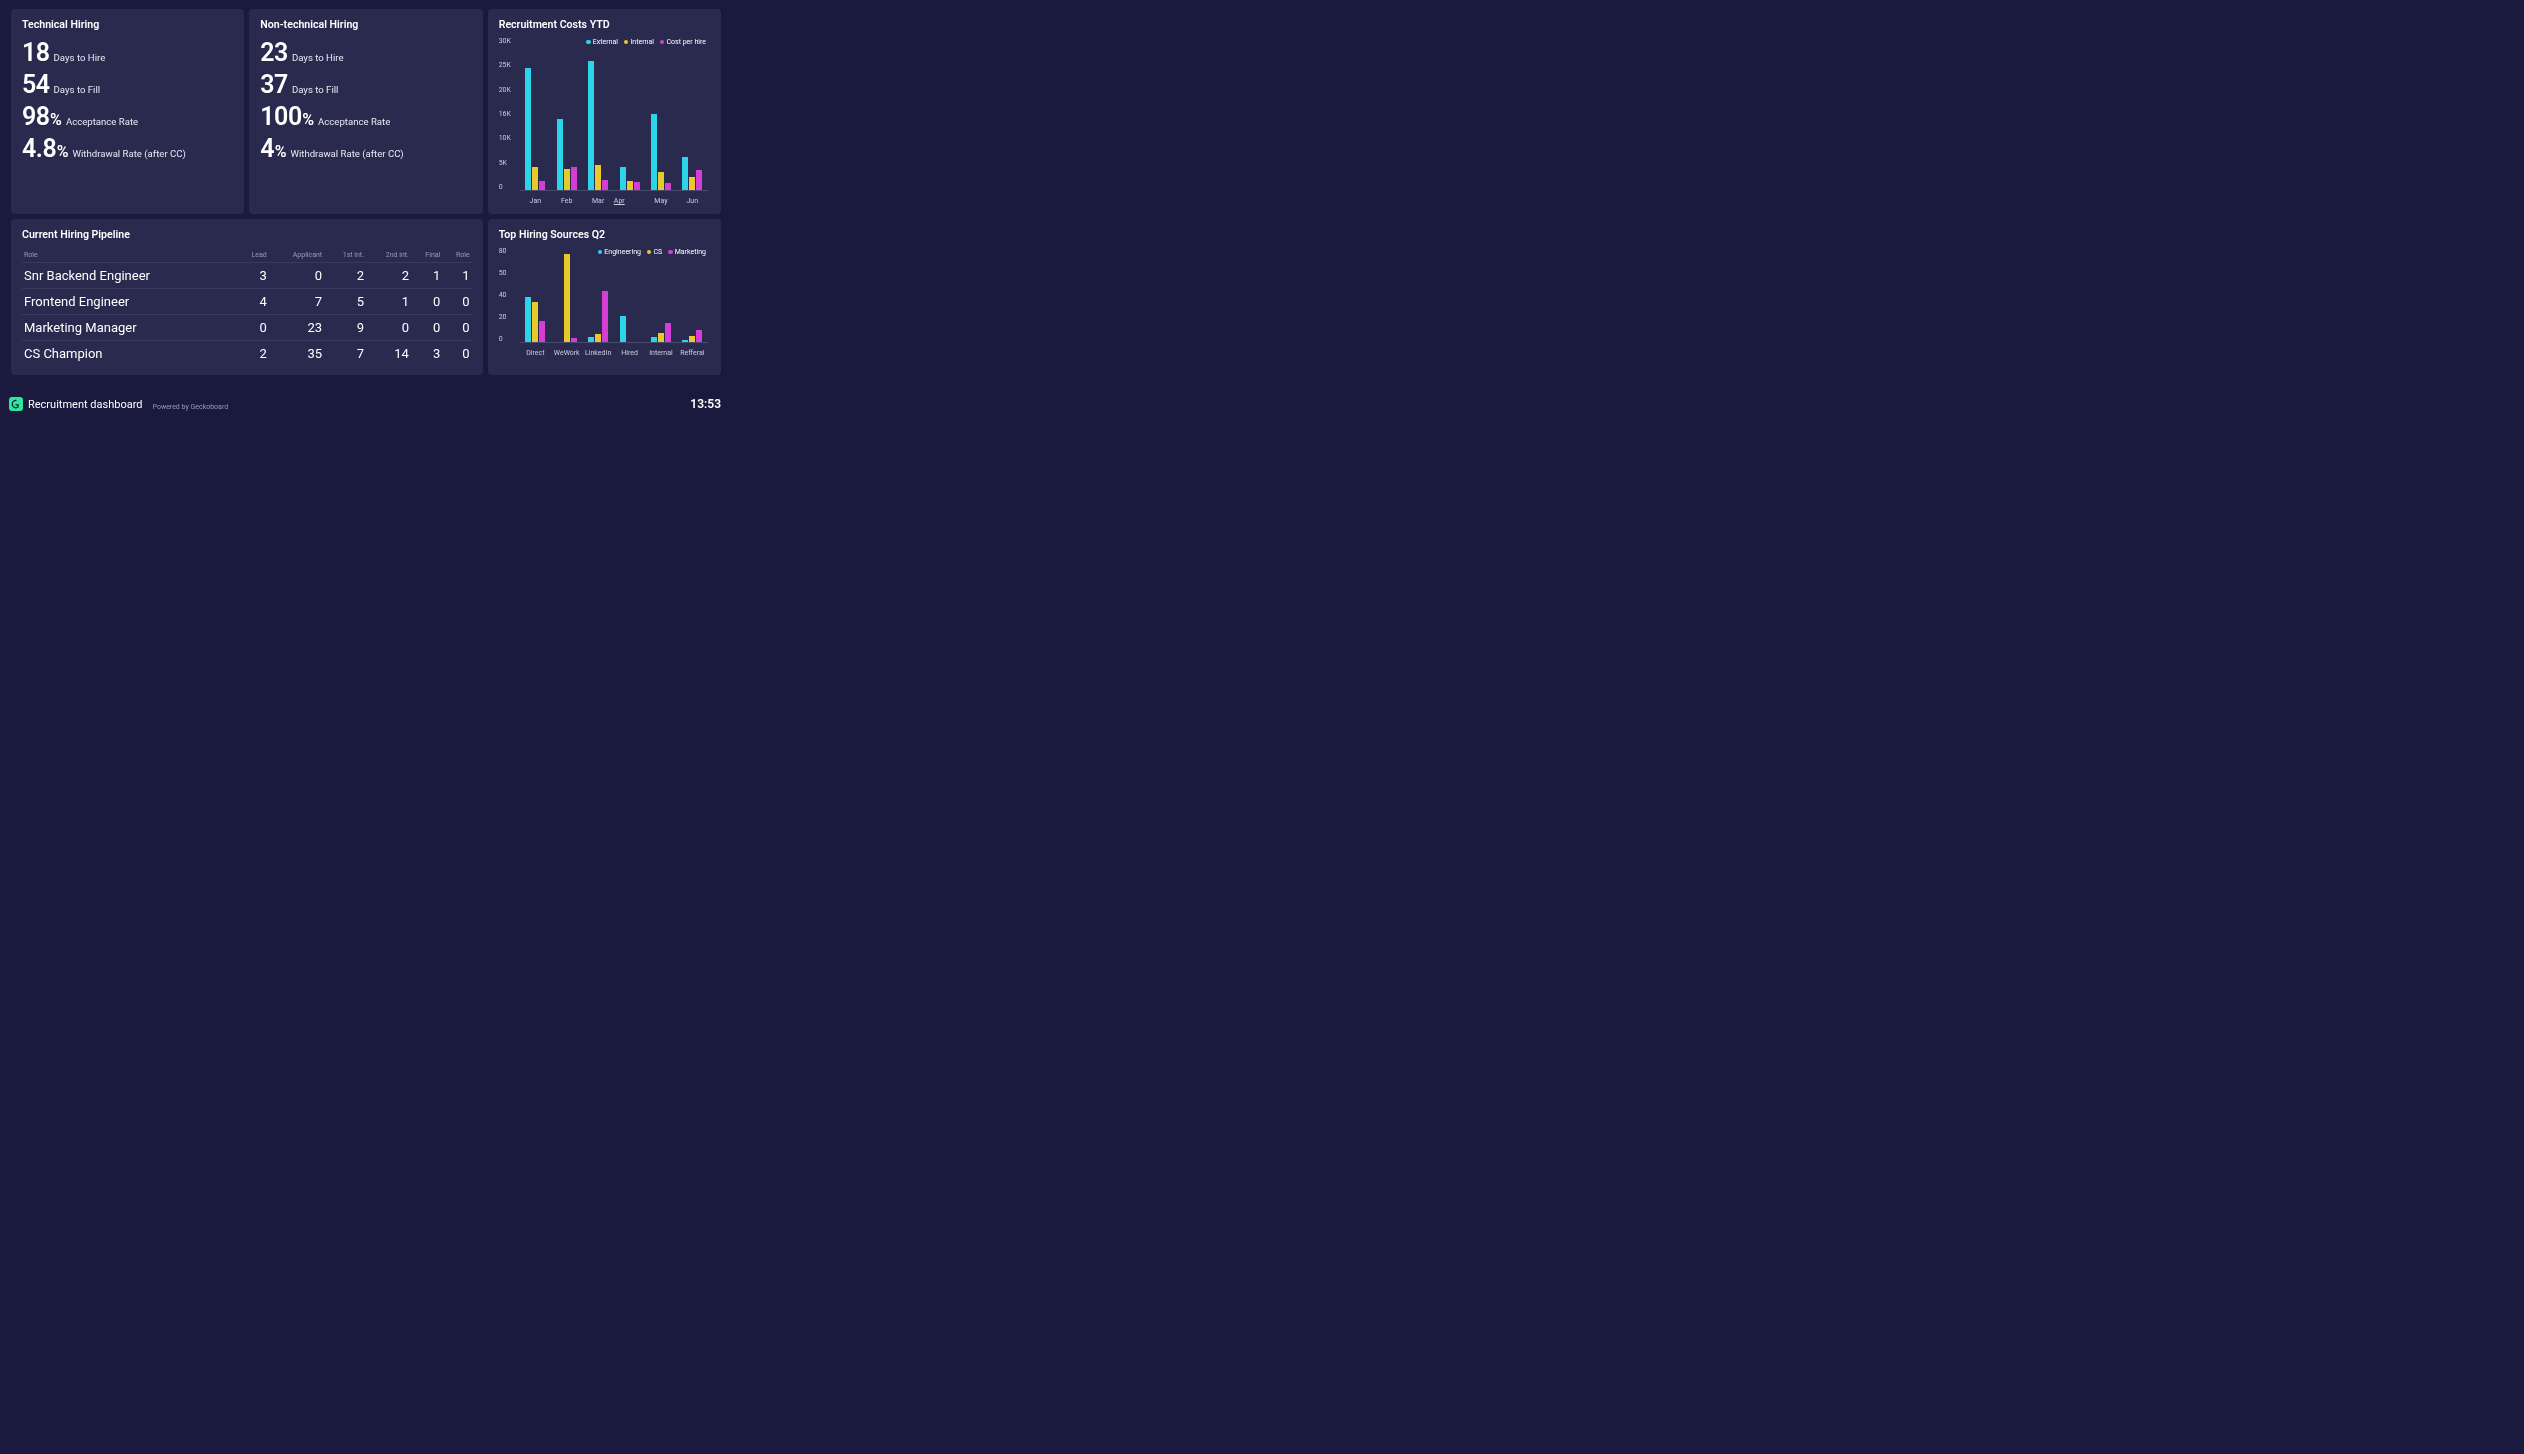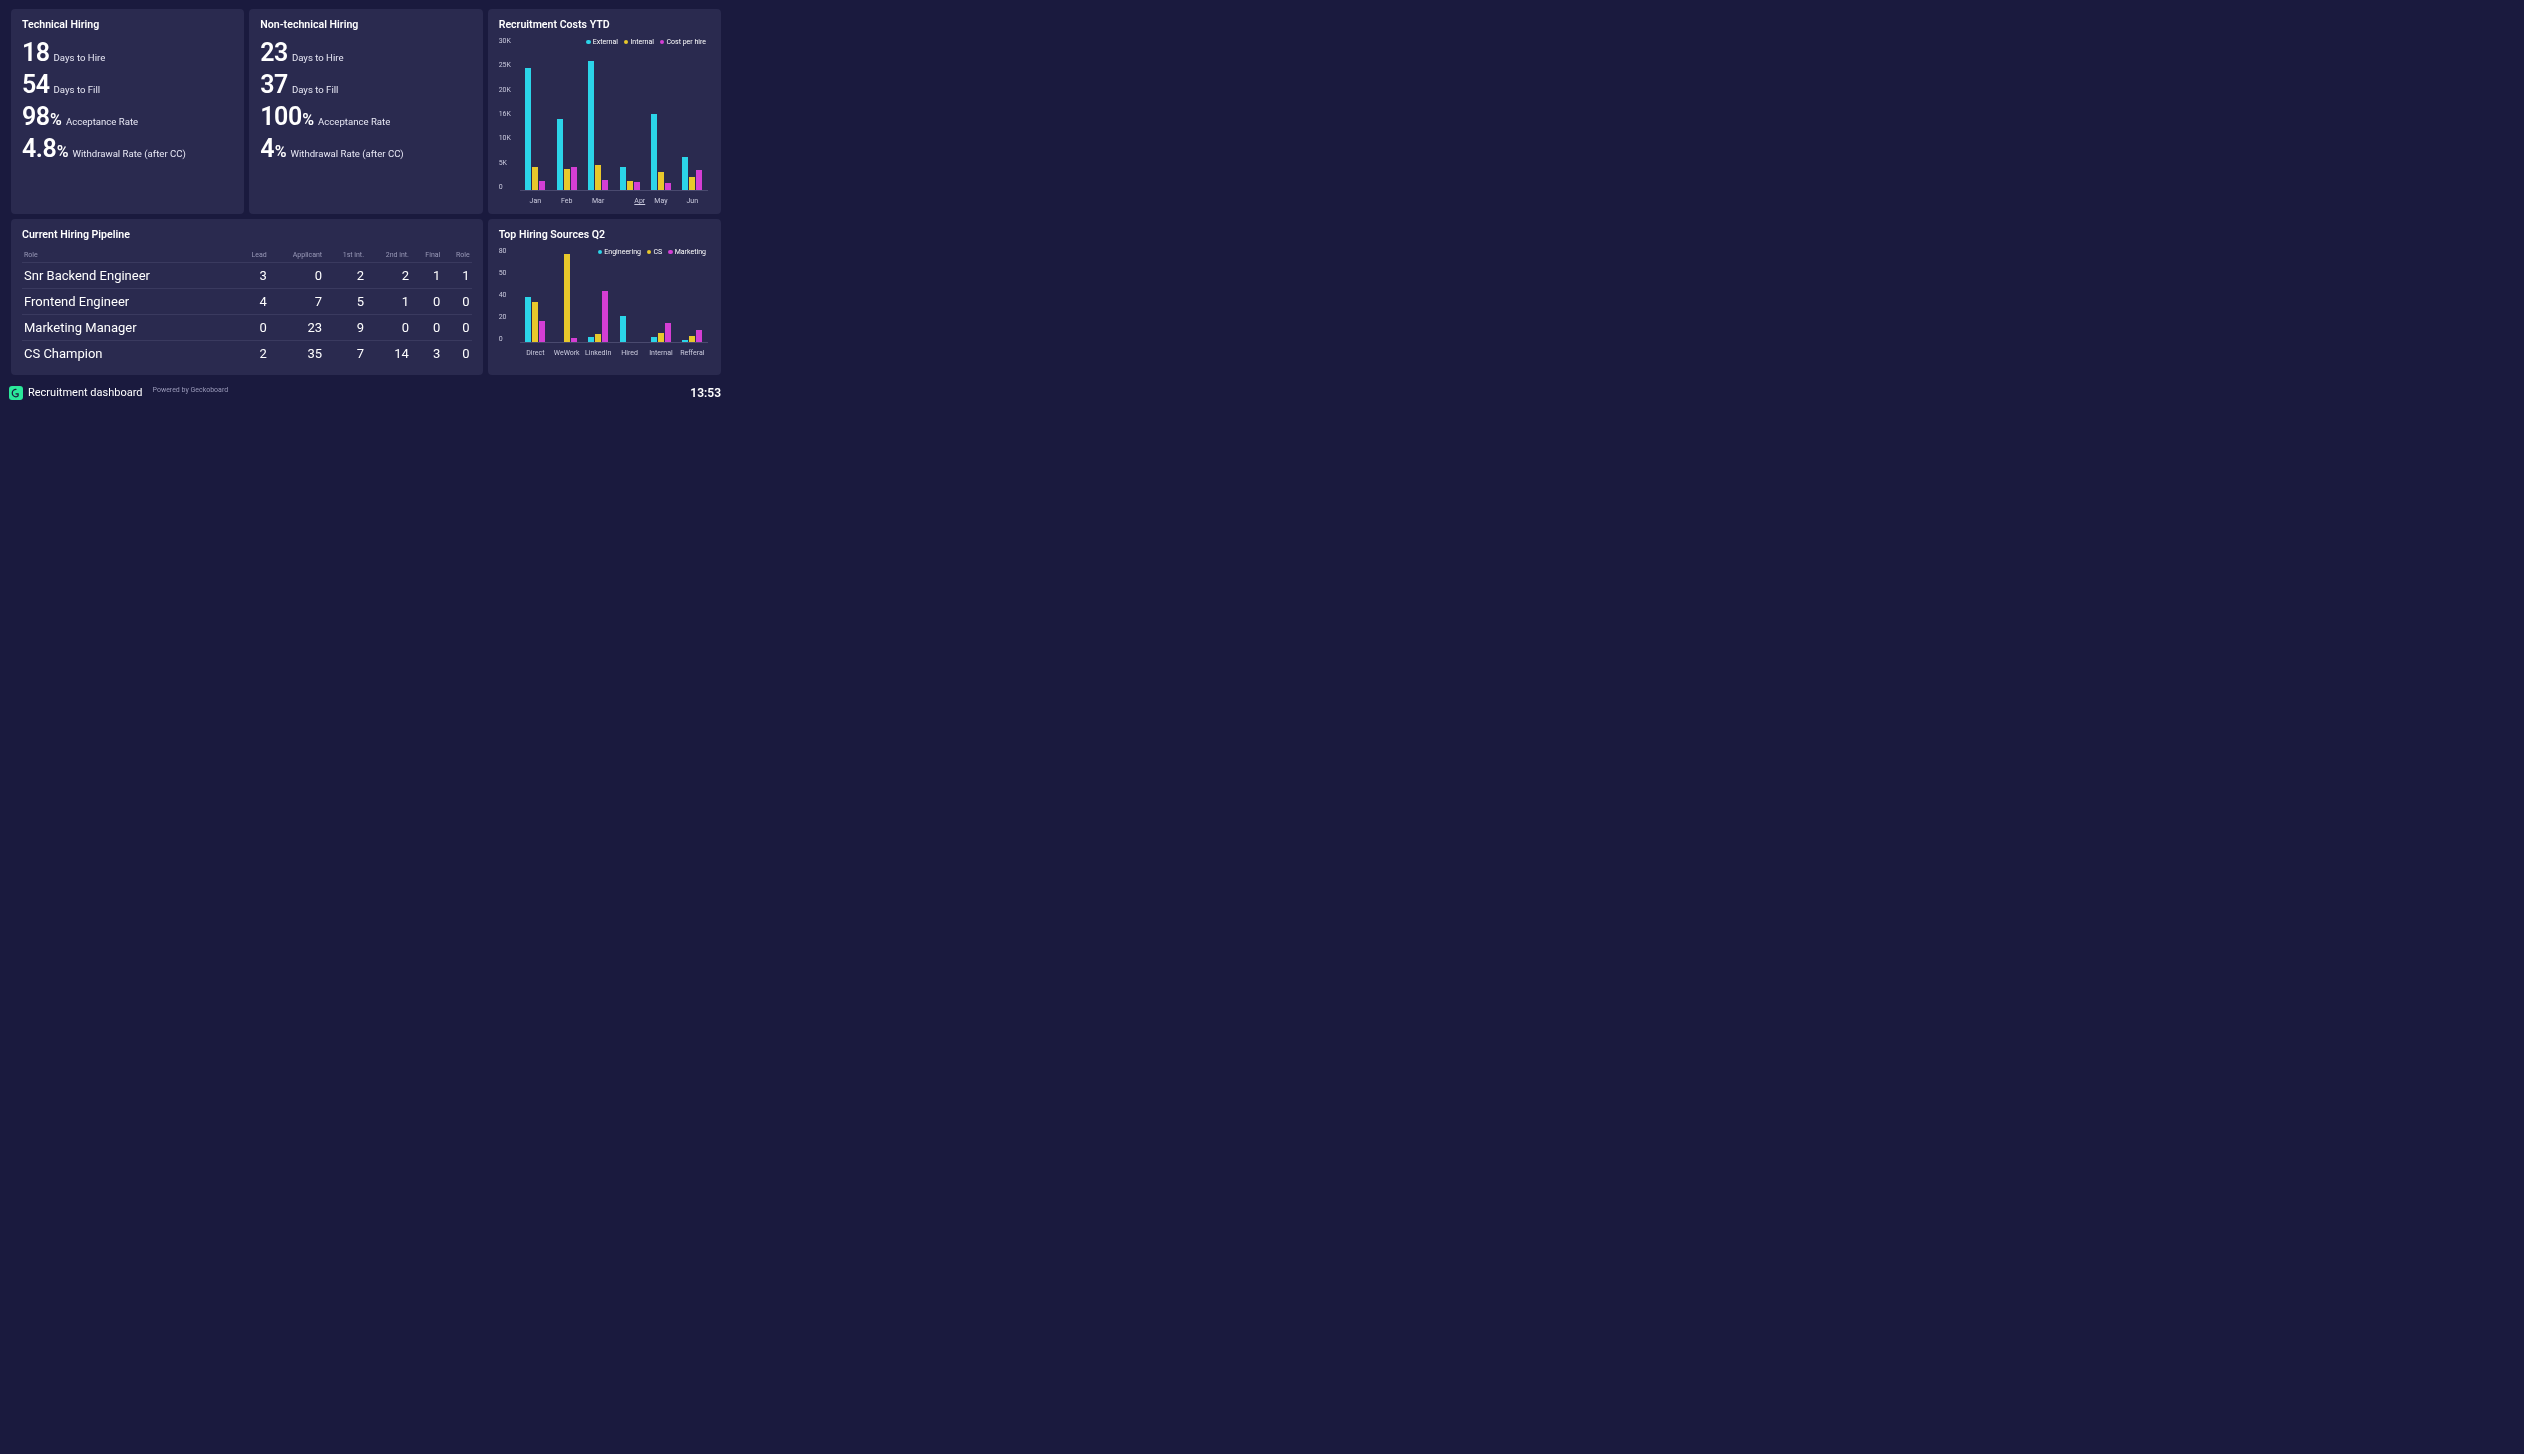--- a/index.html
+++ b/index.html
@@ -22,21 +22,21 @@
 .chart-area-sm{position:relative;height:109px;margin-top:3px}
 .y-axis{position:absolute;left:0;top:0;bottom:14px;width:20px;display:flex;flex-direction:column;justify-content:space-between;text-align:left;font-size:7px;color:#ccccdf}
 .y-axis span{line-height:1;padding-right:3px}
 .plot{position:absolute;left:21px;right:2px;top:0;bottom:14px;border-bottom:0.5px solid #4a4a6f;display:flex;align-items:flex-end;justify-content:space-around}
 .x-axis{position:absolute;left:21px;right:2px;bottom:0;display:flex;justify-content:space-around;font-size:7px;color:#ccccdf}
 .bar-group{display:flex;gap:1px;align-items:flex-end;height:100%;justify-content:center;flex:1}
 .bar{width:6px}
 .legend{position:absolute;top:0;right:4px;display:flex;gap:6px;font-size:7px;z-index:2}
 .legend span{display:flex;align-items:center;gap:2px}
 .dot{width:4.5px;height:4.5px;border-radius:50%}
-.footer{position:absolute;bottom:0;left:0;right:0;height:25px;display:flex;align-items:flex-start;padding:0 9px}
+.footer{position:absolute;bottom:0;left:0;right:0;height:25px;display:flex;align-items:flex-end;padding:0 9px}
 .logo{width:14px;height:14px;background:#2be89a;border-radius:3px;margin-right:5px;display:flex;align-items:center;justify-content:center;font-weight:bold;color:#1a1a3e;font-size:10px}
 .dash-title{font-size:11px;font-weight:400}
 .powered{font-size:7px;color:#9999b8;margin-left:10px}
 .clock{margin-left:auto;font-size:12px;font-weight:600}
 </style>
 </head>
 <body>
 
 <div class="grid">
   <div class="card">
@@ -133,21 +133,21 @@
           <div class="bar-group">
             <div class="bar" style="width: 6px; background: rgb(43, 212, 232); height: 21.6667%;"></div>
             <div class="bar" style="width: 6px; background: rgb(232, 200, 43); height: 8.33333%;"></div>
             <div class="bar" style="width: 6px; background: rgb(212, 62, 212); height: 13.3333%;"></div>
           </div>
         </div>
       <div class="x-axis" id="costs-x">
           <span style="flex: 1 1 0%; text-align: center;">Jan</span>
           <span style="flex: 1 1 0%; text-align: center;">Feb</span>
           <span style="flex: 1 1 0%; text-align: center;">Mar</span>
-          <span style="flex: 1 1 0%; text-align: right; text-decoration: underline;">Apr</span>
+          <span style="flex: 1 1 0%; text-align: left; text-decoration: underline;">Apr</span>
           <span style="flex: 1 1 0%; text-align: center;">May</span>
           <span style="flex: 1 1 0%; text-align: center;">Jun</span>
         </div>
     </div>
   </div>
 
   <div class="card pipeline">
     <div class="card-title">Current Hiring Pipeline</div>
     <table>
       <thead>

